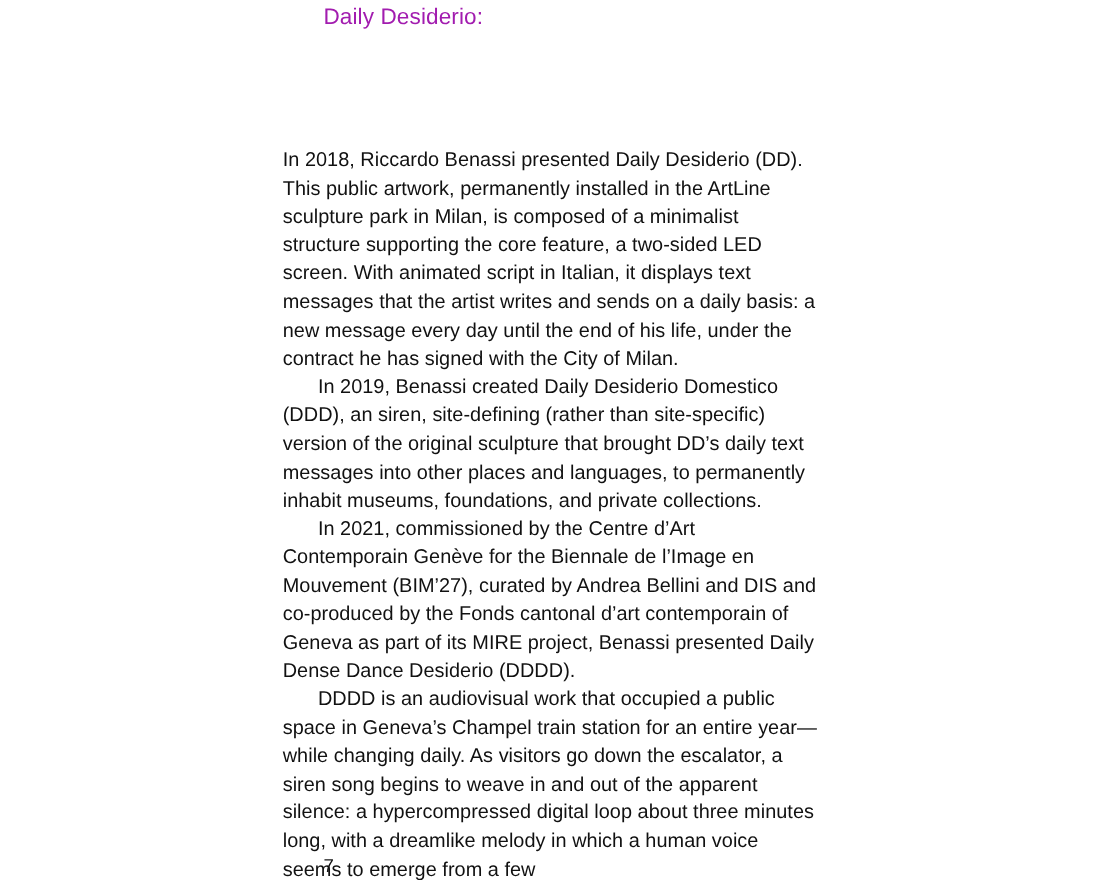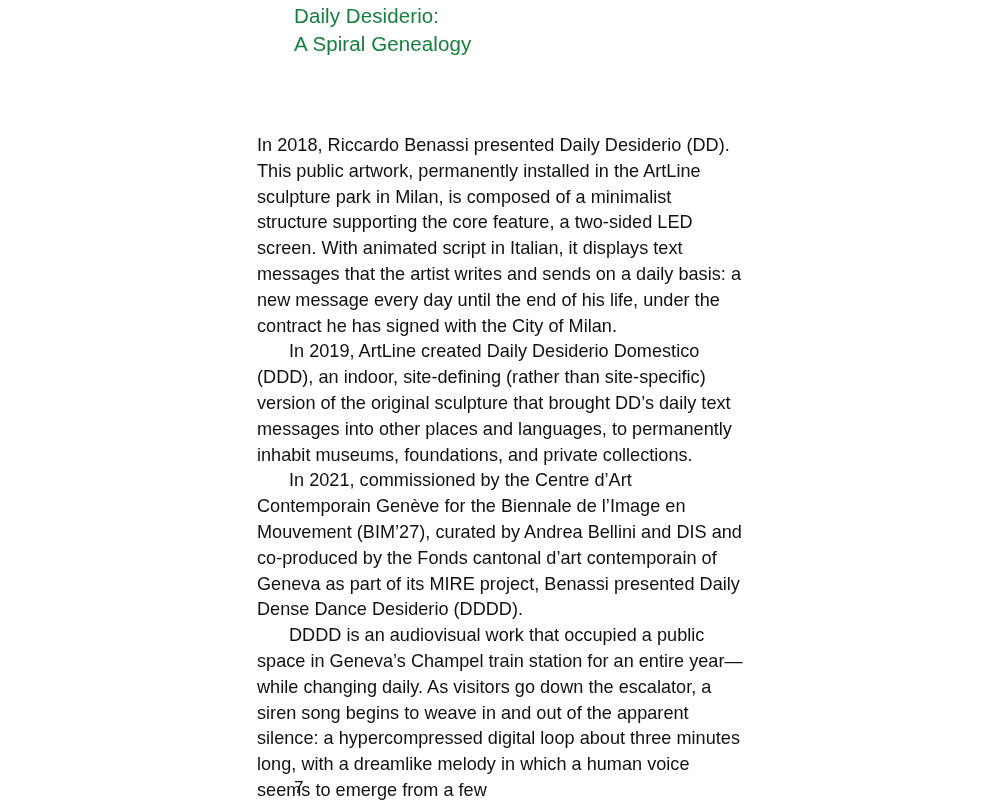--- a/index.html
+++ b/index.html
@@ -23,21 +23,21 @@
   }
   .title-block {
     position: absolute;
     left: 294px;
     top: 2px;
     width: 520px;
     font-size: 20.5px;
     line-height: 27.5px;
     font-weight: 400;
     letter-spacing: 0.1px;
-    color: #15803d;
+    color: #a21caf;
   }
   .title-line {
     display: block;
     white-space: nowrap;
   }
   .body-block {
     position: absolute;
     left: 257px;
     top: 133px;
     width: 486px;
@@ -64,25 +64,24 @@
     color: #111111;
   }
 </style>
 </head>
 <body>
 
 <div class="page">
 
   <div class="title-block">
     <span class="title-line">Daily Desiderio:</span>
-    <span class="title-line">A Spiral Genealogy</span>
   </div>
 
   <div class="body-block">
     <p class="para"><span>In 2018, Riccardo Benassi presented </span><span class="it">Daily Desiderio (DD)</span><span>. This public artwork, permanently installed in the ArtLine sculpture park in Milan, is composed of a minimalist structure supporting the core feature, a two-sided LED screen. With animated script in Italian, it displays text messages that the artist writes and sends on a daily basis: a new message every day until the end of his life, under the contract he has signed with the City of Milan.</span></p>
-    <p class="para"><span>In 2019, ArtLine created </span><span class="it">Daily Desiderio Domestico (DDD)</span><span>, an indoor, site-defining (rather than site-specific) version of the original sculpture that brought </span><span class="it">DD</span><span>’s daily text messages into other places and languages, to permanently inhabit museums, foundations, and private collections.</span></p>
+    <p class="para"><span>In 2019, Benassi created </span><span class="it">Daily Desiderio Domestico (DDD)</span><span>, an siren, site-defining (rather than site-specific) version of the original sculpture that brought </span><span class="it">DD</span><span>’s daily text messages into other places and languages, to permanently inhabit museums, foundations, and private collections.</span></p>
     <p class="para"><span>In 2021, commissioned by the Centre d’Art Contemporain Genève for the Biennale de l’Image en Mouvement (BIM’27), curated by Andrea Bellini and DIS and co-produced by the Fonds cantonal d’art contemporain of Geneva as part of its MIRE project, Benassi presented </span><span class="it">Daily Dense Dance Desiderio (DDDD)</span><span>.</span></p>
     <p class="para"><span class="it">DDDD</span><span> is an audiovisual work that occupied a public space in Geneva’s Champel train station for an entire year—while changing daily. As visitors go down the escalator, a siren song begins to weave in and out of the apparent silence: a hypercompressed digital loop about three minutes long, with a dreamlike melody in which a human voice seems to emerge from a few</span></p>
   </div>
 
   <div class="folio">7</div>
 
 </div>
 
 </body></html>

